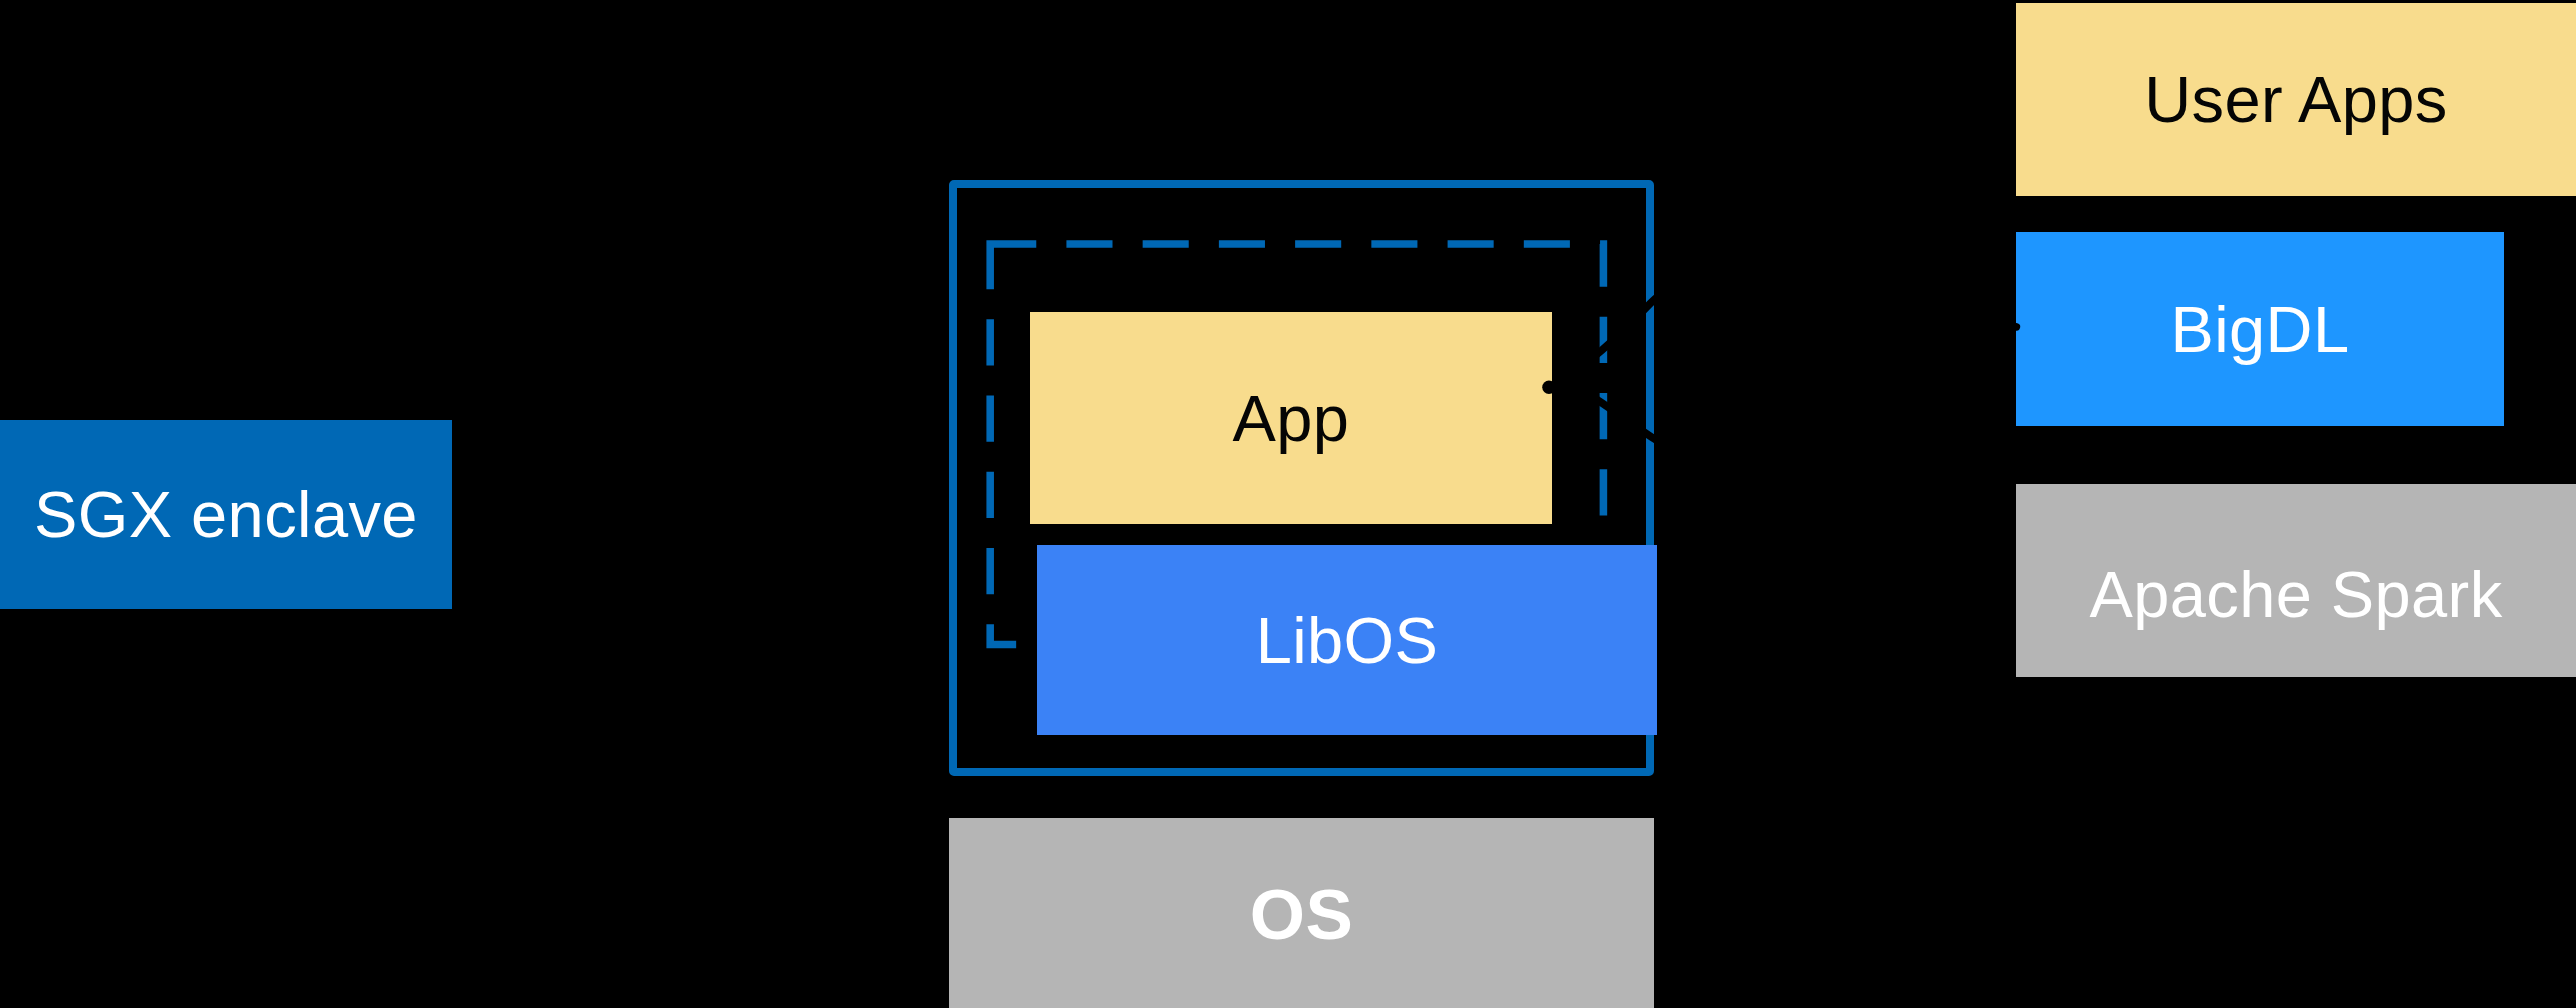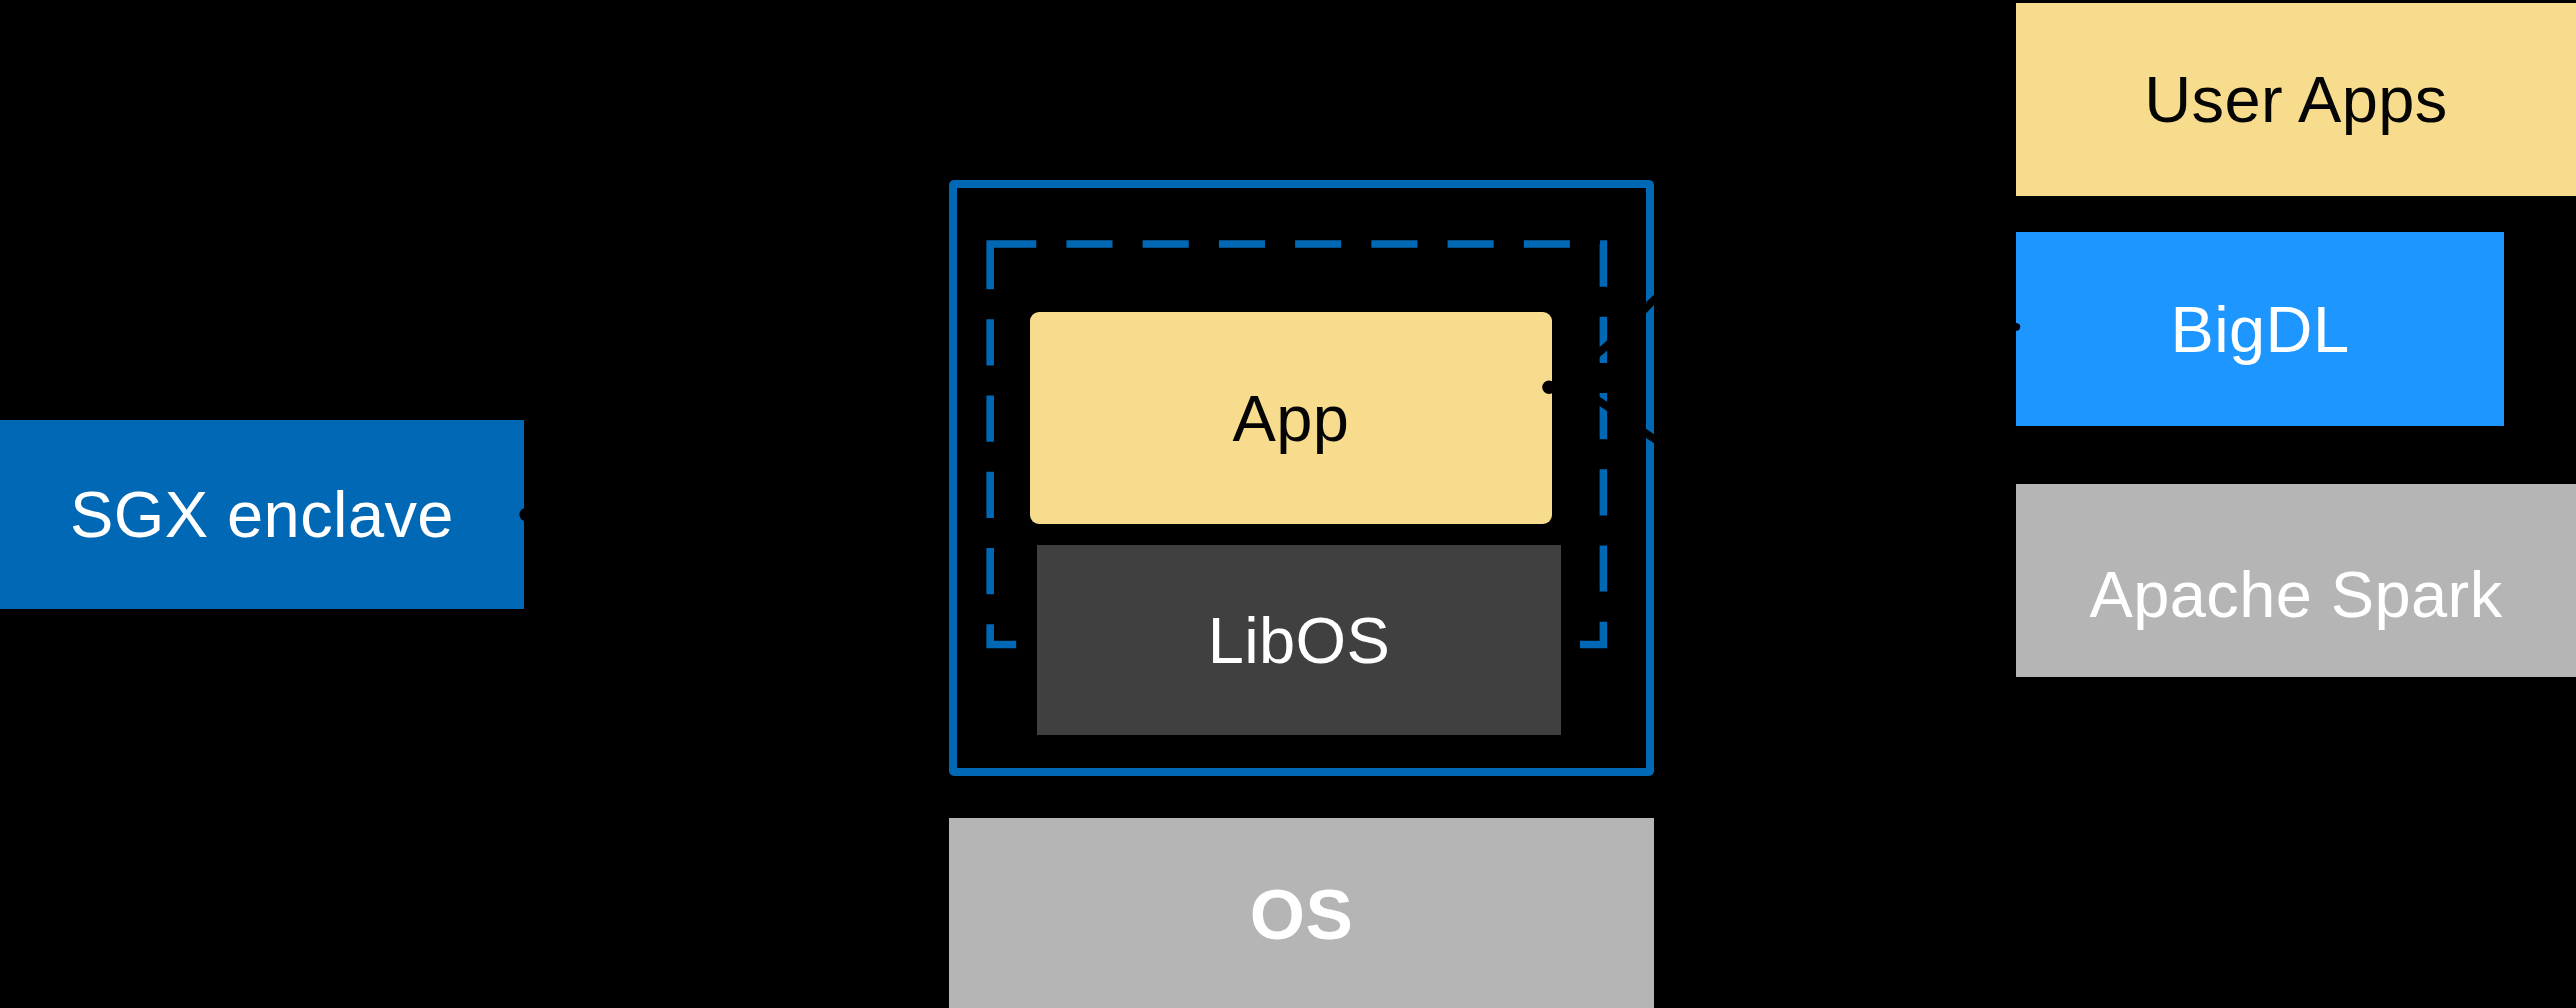--- a/index.html
+++ b/index.html
@@ -30,26 +30,26 @@
     align-items: center;
     justify-content: center;
     box-sizing: border-box;
   }
   .box .label {
     font-size: 65px;
     font-weight: 400;
     letter-spacing: 0.4px;
     white-space: nowrap;
   }
-  .sgx-box        { left: 0px;    top: 420px; width: 524px; height: 189px; background: #0068B5; z-index: 2; align-items: center; }
+  .sgx-box        { left: 0px;    top: 420px; width: 452px; height: 189px; background: #0068B5; z-index: 2; align-items: center; }
   .sgx-box .label { color: #ffffff; }
   .outer-box      { left: 949px; top: 180px; width: 705px; height: 596px; border: 8.4px solid #0068B5; border-radius: 5px; background: transparent; z-index: 2; }
-  .app-box        { left: 1030px; top: 312px; width: 522px; height: 212px; background: #F8DC8D; z-index: 2; border-radius: 9px; }
+  .app-box        { left: 1030px; top: 312px; width: 522px; height: 212px; background: #F8DC8D; z-index: 2; }
   .app-box .label { color: #050505; }
-  .libos-box      { left: 1037px; top: 545px; width: 524px; height: 190px; background: #404040; z-index: 2; justify-content: center; }
+  .libos-box      { left: 1037px; top: 545px; width: 620px; height: 190px; background: #3b82f6; z-index: 2; justify-content: center; }
   .libos-box .label { color: #ffffff; }
   .os-box         { left: 949px; top: 818px; width: 705px; height: 193px; background: #B5B5B5; z-index: 2; }
   .os-box .label  { color: #ffffff; font-weight: 700; font-size: 71px; }
   .userapps-box   { left: 2016px; top: 2.5px;   width: 560px; height: 193px; background: #F8DC8D; z-index: 2; }
   .userapps-box .label { color: #050505; }
   .bigdl-box      { left: 2016px; top: 232px; width: 488px; height: 194px; background: #1E96FF; z-index: 2; }
   .bigdl-box .label { color: #ffffff; }
   .spark-box      { left: 2016px; top: 484px; width: 560px; height: 193px; background: #B5B5B5; z-index: 2; }
   .spark-box .label { color: #ffffff; margin-top: 28px; }
 </style>

